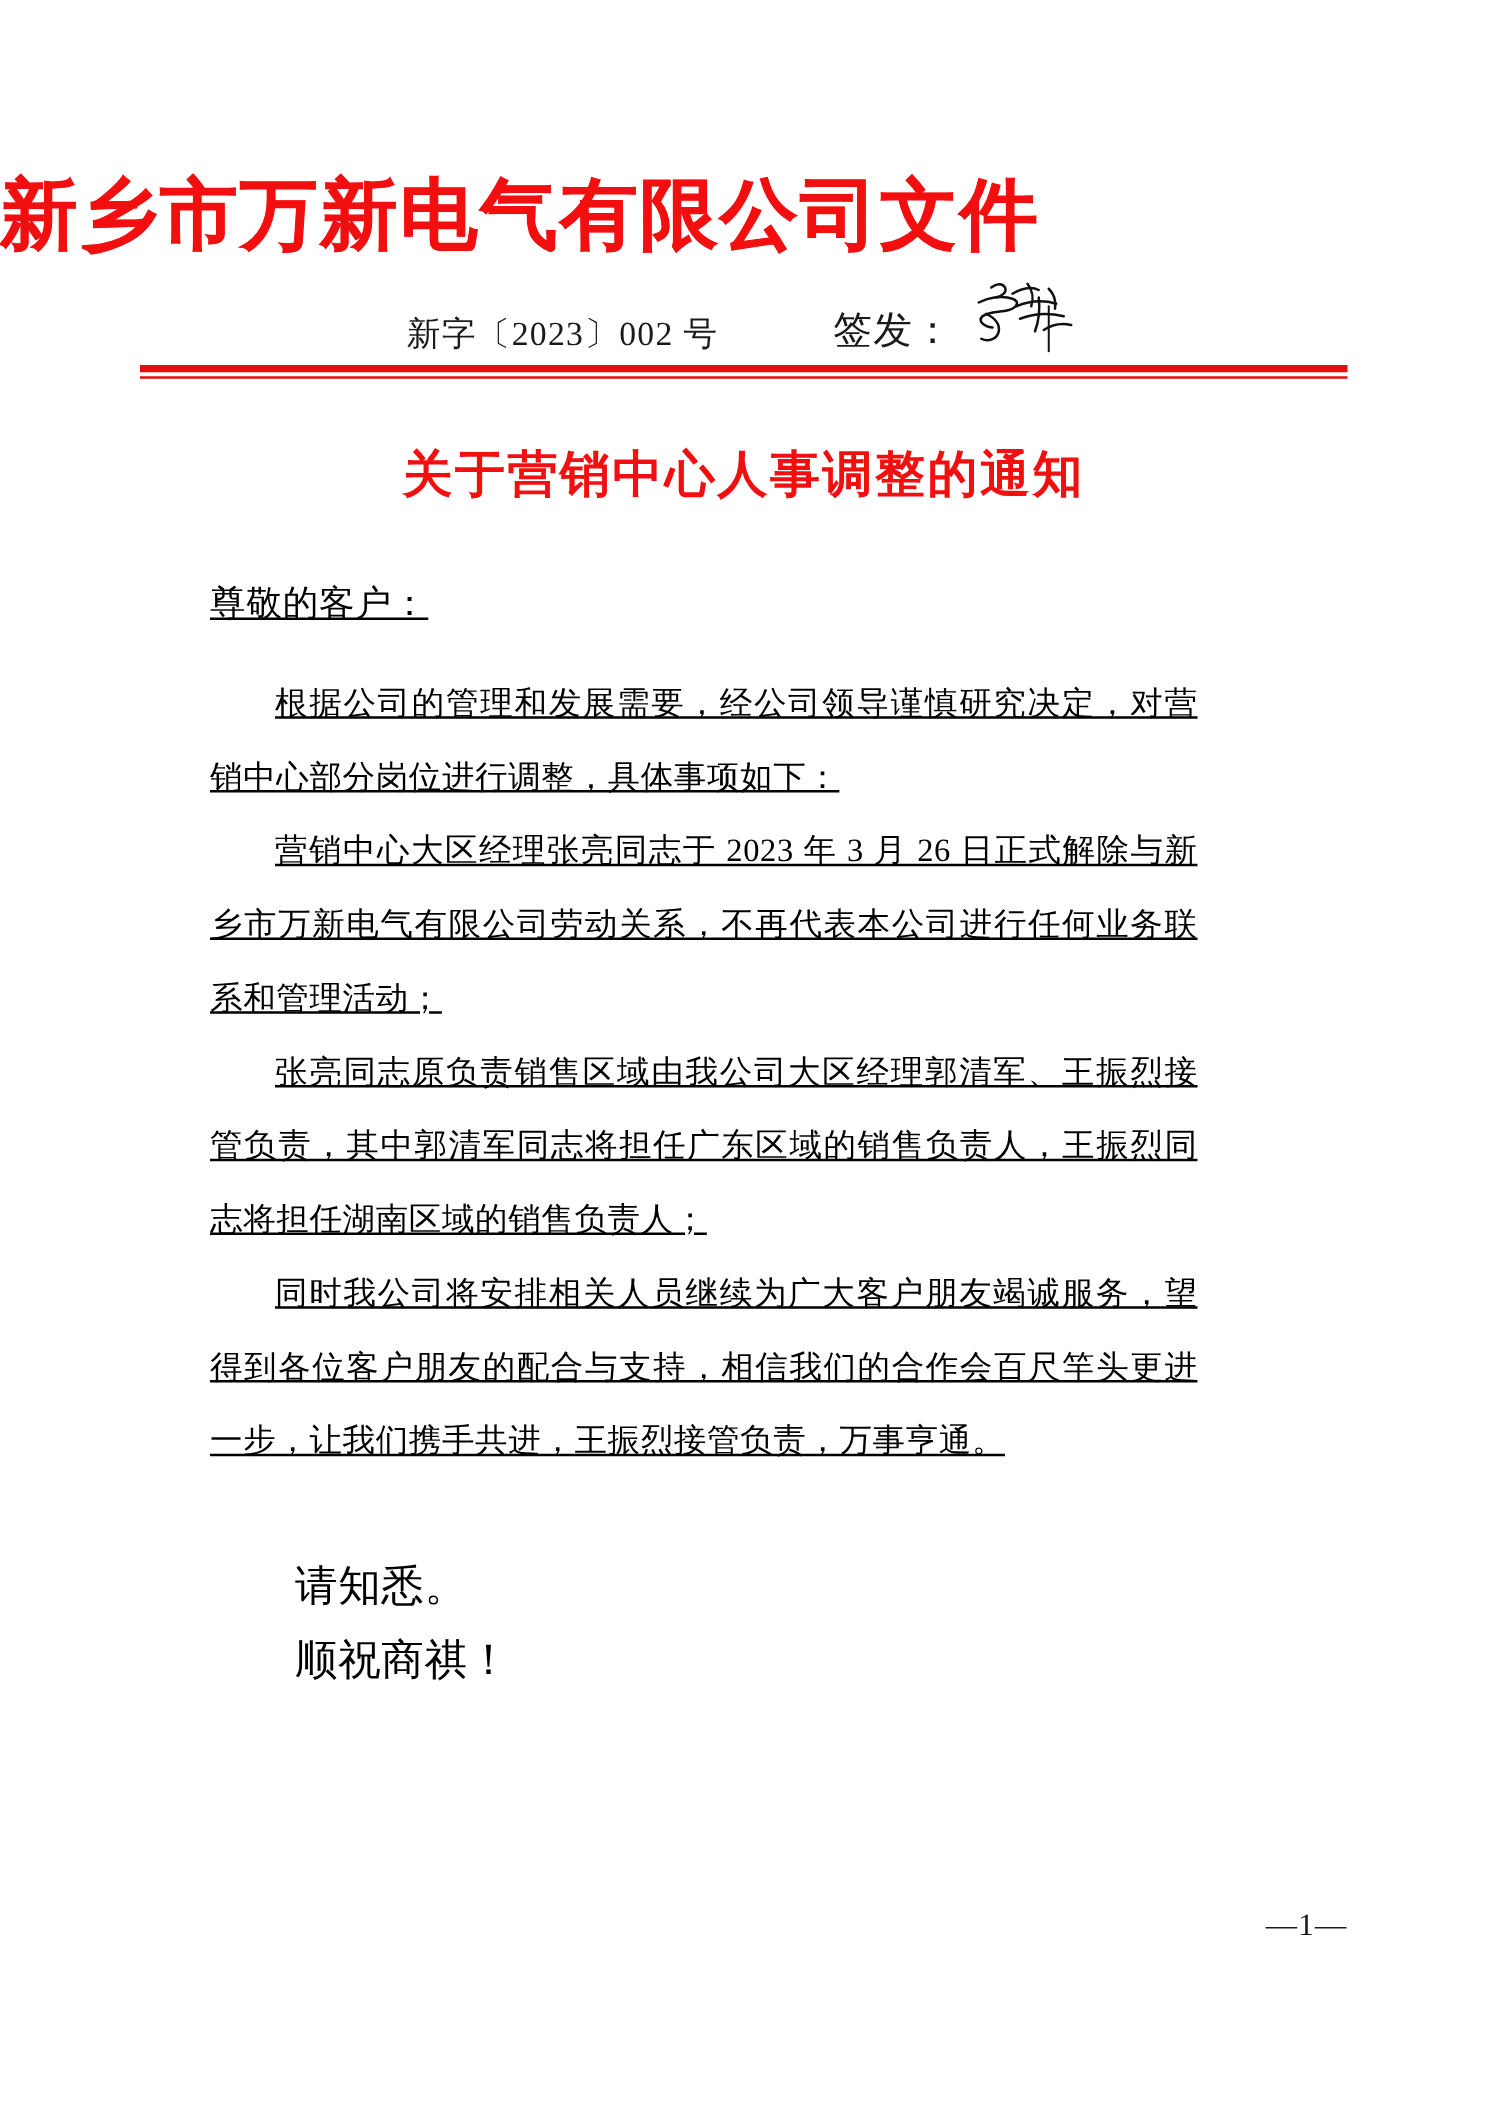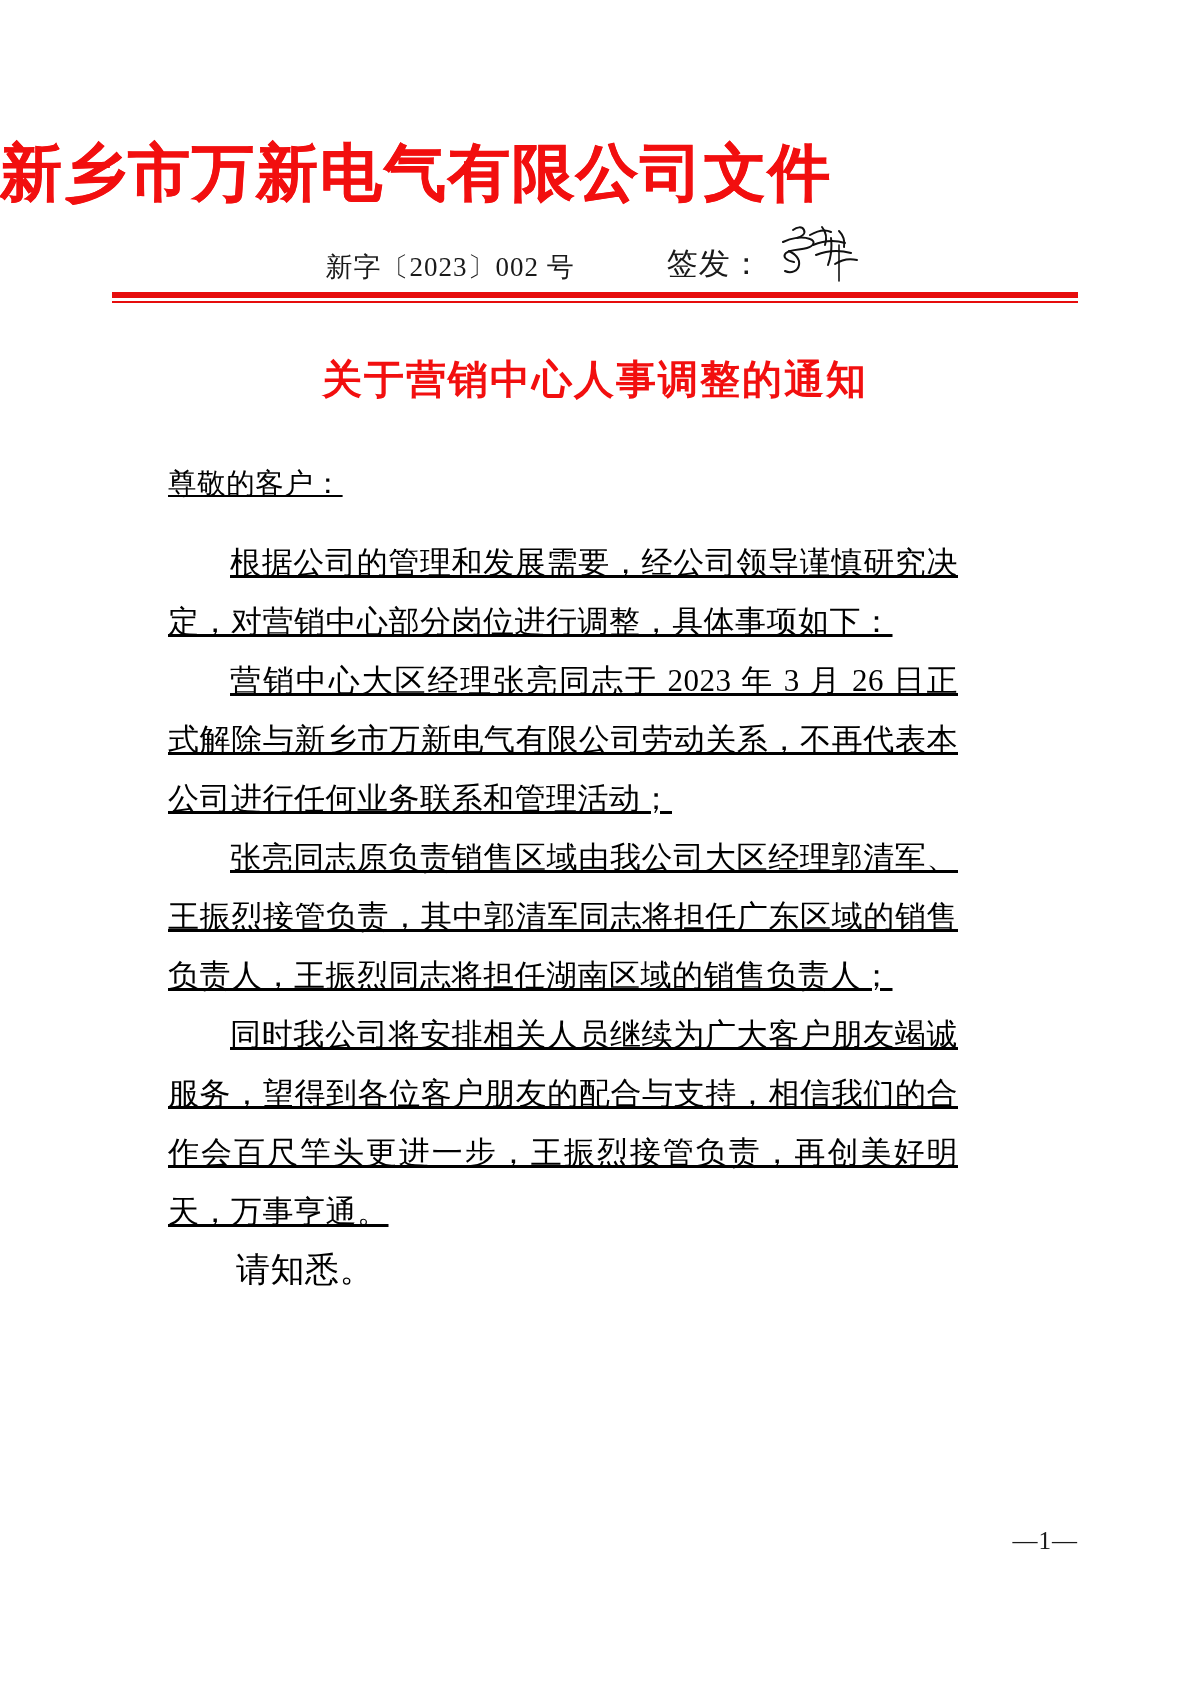--- a/index.html
+++ b/index.html
@@ -125,21 +125,21 @@
     width: 790px;
     text-decoration: underline;
   }
   .salutation {
     font-size: 28.5px;
     line-height: 1.0;
     letter-spacing: 0.6px;
     margin-bottom: 34px;
   }
   .para {
-    font-size: 31px;
+    font-size: 26px;
     line-height: 59px;
     letter-spacing: 0.5px;
     text-align: justify;
     text-justify: inter-ideograph;
     text-indent: 2em;
     margin: 0 0 0 0;
   }
   .closing-block {
     position: absolute;
     left: 168px;
@@ -204,22 +204,23 @@
     <div class="thin"></div>
   </div>
 
   <div class="doc-title">关于营销中心人事调整的通知</div>
 
   <div class="body-area">
     <div class="salutation">尊敬的客户：</div>
     <p class="para">根据公司的管理和发展需要，经公司领导谨慎研究决定，对营销中心部分岗位进行调整，具体事项如下：</p>
     <p class="para">营销中心大区经理张亮同志于 2023 年 3 月 26 日正式解除与新乡市万新电气有限公司劳动关系，不再代表本公司进行任何业务联系和管理活动；</p>
     <p class="para">张亮同志原负责销售区域由我公司大区经理郭清军、王振烈接管负责，其中郭清军同志将担任广东区域的销售负责人，王振烈同志将担任湖南区域的销售负责人；</p>
-    <p class="para">同时我公司将安排相关人员继续为广大客户朋友竭诚服务，望得到各位客户朋友的配合与支持，相信我们的合作会百尺竿头更进一步，王振烈接管负责，再创美好明天，万事亨通。</p>
+    <p class="para">同时我公司将安排相关人员继续为广大客户朋友竭诚服务，望得到各位客户朋友的配合与支持，相信我们的合作会百尺竿头更进一步，让我们携手共进，王振烈接管负责，万事亨通。</p>
   </div>
 
   <div class="closing-block">
     <div class="closing-line">请知悉。</div>
+    <div class="closing-line">顺祝商祺！</div>
   </div>
 
   <div class="page-number">—1—</div>
 
 </div>
 
 </body></html>

